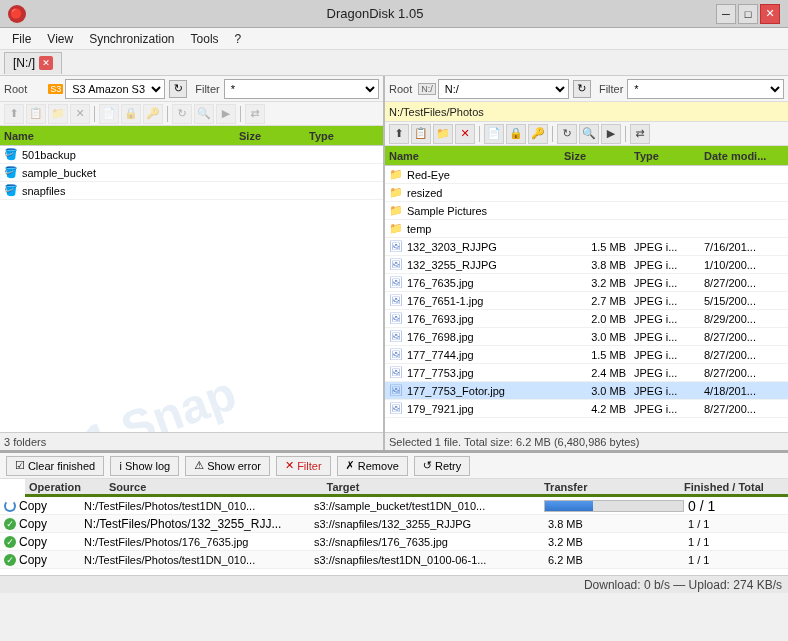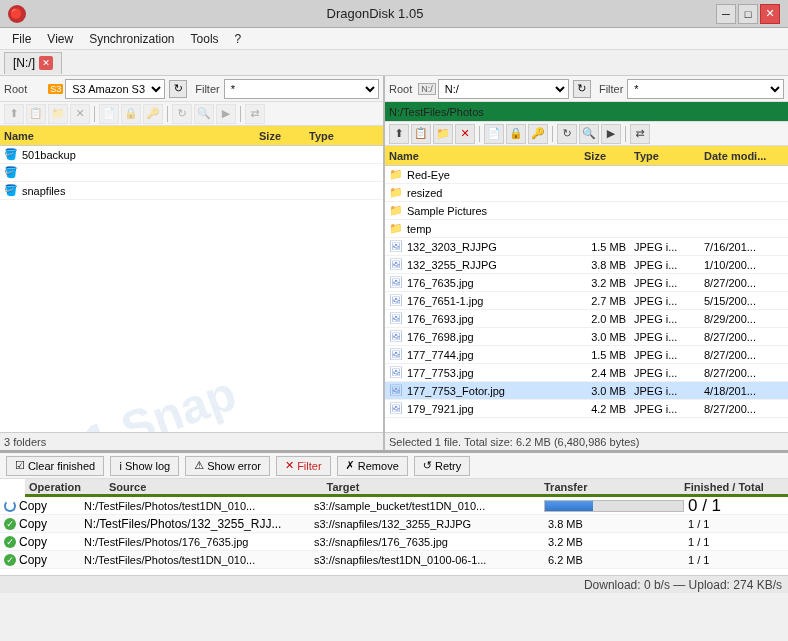--- a/index.html
+++ b/index.html
@@ -21,30 +21,30 @@
     
     
     .tab-bar { background: #f0f0f0; height: 26px; display: flex; align-items: center; padding: 2px 4px; border-bottom: 1px solid #ccc; }
     .tab { background: #e8e8e8; border: 1px solid #bbb; border-bottom: none; padding: 2px 8px; display: flex; align-items: center; gap: 4px; font-size: 12px; height: 22px; }
     .tab-close { width: 14px; height: 14px; background: #e05555; border-radius: 2px; display: flex; align-items: center; justify-content: center; color: white; font-size: 9px; cursor: pointer; }
     .panel-root { display: flex; align-items: center; padding: 3px 4px; background: #f5f5f5; border-bottom: 1px solid #ddd; gap: 4px; height: 26px; }
     .panel-root label { font-size: 11px; color: #444; }
     .panel-root select { flex: 1; height: 20px; font-size: 11px; border: 1px solid #aaa; background: white; padding: 0 2px; }
     .panel-root .refresh-btn { width: 18px; height: 18px; border: 1px solid #aaa; background: #e8e8e8; cursor: pointer; display: flex; align-items: center; justify-content: center; font-size: 10px; }
     
-    .path-bar { padding: 2px 4px; background: #15803d; border-bottom: 1px solid #ddd; font-size: 11px; color: #222; height: 20px; display: flex; align-items: center; }
+    .path-bar { padding: 2px 4px; background: #fef9c3; border-bottom: 1px solid #ddd; font-size: 11px; color: #222; height: 20px; display: flex; align-items: center; }
     
     .toolbar { display: flex; align-items: center; padding: 2px 4px; background: #f5f5f5; border-bottom: 1px solid #ddd; height: 24px; gap: 2px; }
     .tool-btn { width: 20px; height: 20px; border: 1px solid #ccc; background: #e8e8e8; cursor: pointer; display: flex; align-items: center; justify-content: center; font-size: 11px; color: #444; }
     .tool-btn.disabled { opacity: 0.4; cursor: default; }
     .tool-sep { width: 1px; height: 16px; background: #bbb; margin: 0 2px; }
     
-    .file-list-header { display: flex; align-items: center; padding: 2px 4px; background: #fde047; border-bottom: 1px solid #ccc; font-size: 11px; font-weight: bold; color: #333; height: 20px; }
+    .file-list-header { display: flex; align-items: center; padding: 2px 4px; background: #84cc16; border-bottom: 1px solid #ccc; font-size: 11px; font-weight: bold; color: #333; height: 20px; }
     .col-name { flex: 2; }
-    .col-size { width: 70px; text-align: center; padding-right: 8px; }
+    .col-size { width: 70px; text-align: left; padding-right: 8px; }
     .col-type { width: 70px; }
     .col-date { width: 80px; }
     
     .file-list { flex: 1; overflow-y: auto; background: white; }
     .file-item { display: flex; align-items: center; padding: 1px 4px; height: 18px; cursor: pointer; border-bottom: 1px solid #f0f0f0; }
     .file-item.selected { background: #cce4ff; }
     .file-icon { width: 14px; height: 14px; margin-right: 4px; display: flex; align-items: center; justify-content: center; font-size: 11px; flex-shrink: 0; }
     .file-name { flex: 2; font-size: 11px; overflow: hidden; text-overflow: ellipsis; white-space: nowrap; }
     .file-size { width: 70px; font-size: 11px; text-align: right; padding-right: 8px; }
     .file-type { width: 70px; font-size: 11px; overflow: hidden; text-overflow: ellipsis; white-space: nowrap; }
@@ -160,20 +160,21 @@
     <div class="file-list" style="position:relative;">
       <div class="watermark">S1 Snap</div>
       <div class="file-item">
         <div class="file-icon" style="color:#e8a020;">🪣</div>
         <div class="file-name">501backup</div>
         <div class="file-size"></div>
         <div class="file-type"></div>
       </div>
       <div class="file-item">
         <div class="file-icon" style="color:#e8a020;">🪣</div>
+        <div class="file-name">sample_bucket</div>
         <div class="file-size"></div>
         <div class="file-type"></div>
       </div>
       <div class="file-item">
         <div class="file-icon" style="color:#e8a020;">🪣</div>
         <div class="file-name">snapfiles</div>
         <div class="file-size"></div>
         <div class="file-type"></div>
       </div>
     </div>
@@ -381,21 +382,21 @@
         <span>Copy</span>
       </div>
       <div class="t-col-src" style="font-size:11px;overflow:hidden;text-overflow:ellipsis;white-space:nowrap;">N:/TestFiles/Photos/test1DN_010...</div>
       <div class="t-col-tgt" style="font-size:11px;overflow:hidden;text-overflow:ellipsis;white-space:nowrap;">s3://sample_bucket/test1DN_010...</div>
       <div class="t-col-transfer">
         <div class="progress-bar-container">
           <div class="progress-bar-fill" style="width:35%;"></div>
           <div class="progress-text">2.2 MB/6.2 MB (35%)</div>
         </div>
       </div>
-      <div class="t-col-finished" style="font-size:17px;padding-left:4px;">0 / 1</div>
+      <div class="t-col-finished" style="font-size:14px;padding-left:4px;">0 / 1</div>
     </div>
 
     <div class="transfer-row">
       <div class="t-col-op" style="display:flex;align-items:center;">
         <div class="t-icon done" style="margin-right:3px;width:12px;height:12px;background:#44aa44;border-radius:50%;color:white;display:flex;align-items:center;justify-content:center;font-size:9px;flex-shrink:0;">✓</div>
         <span>Copy</span>
       </div>
       <div class="t-col-src" style="font-size:12px;overflow:hidden;text-overflow:ellipsis;white-space:nowrap;">N:/TestFiles/Photos/132_3255_RJJ...</div>
       <div class="t-col-tgt" style="font-size:11px;overflow:hidden;text-overflow:ellipsis;white-space:nowrap;">s3://snapfiles/132_3255_RJJPG</div>
       <div class="t-col-transfer" style="font-size:11px;padding-left:4px;">3.8 MB</div>

